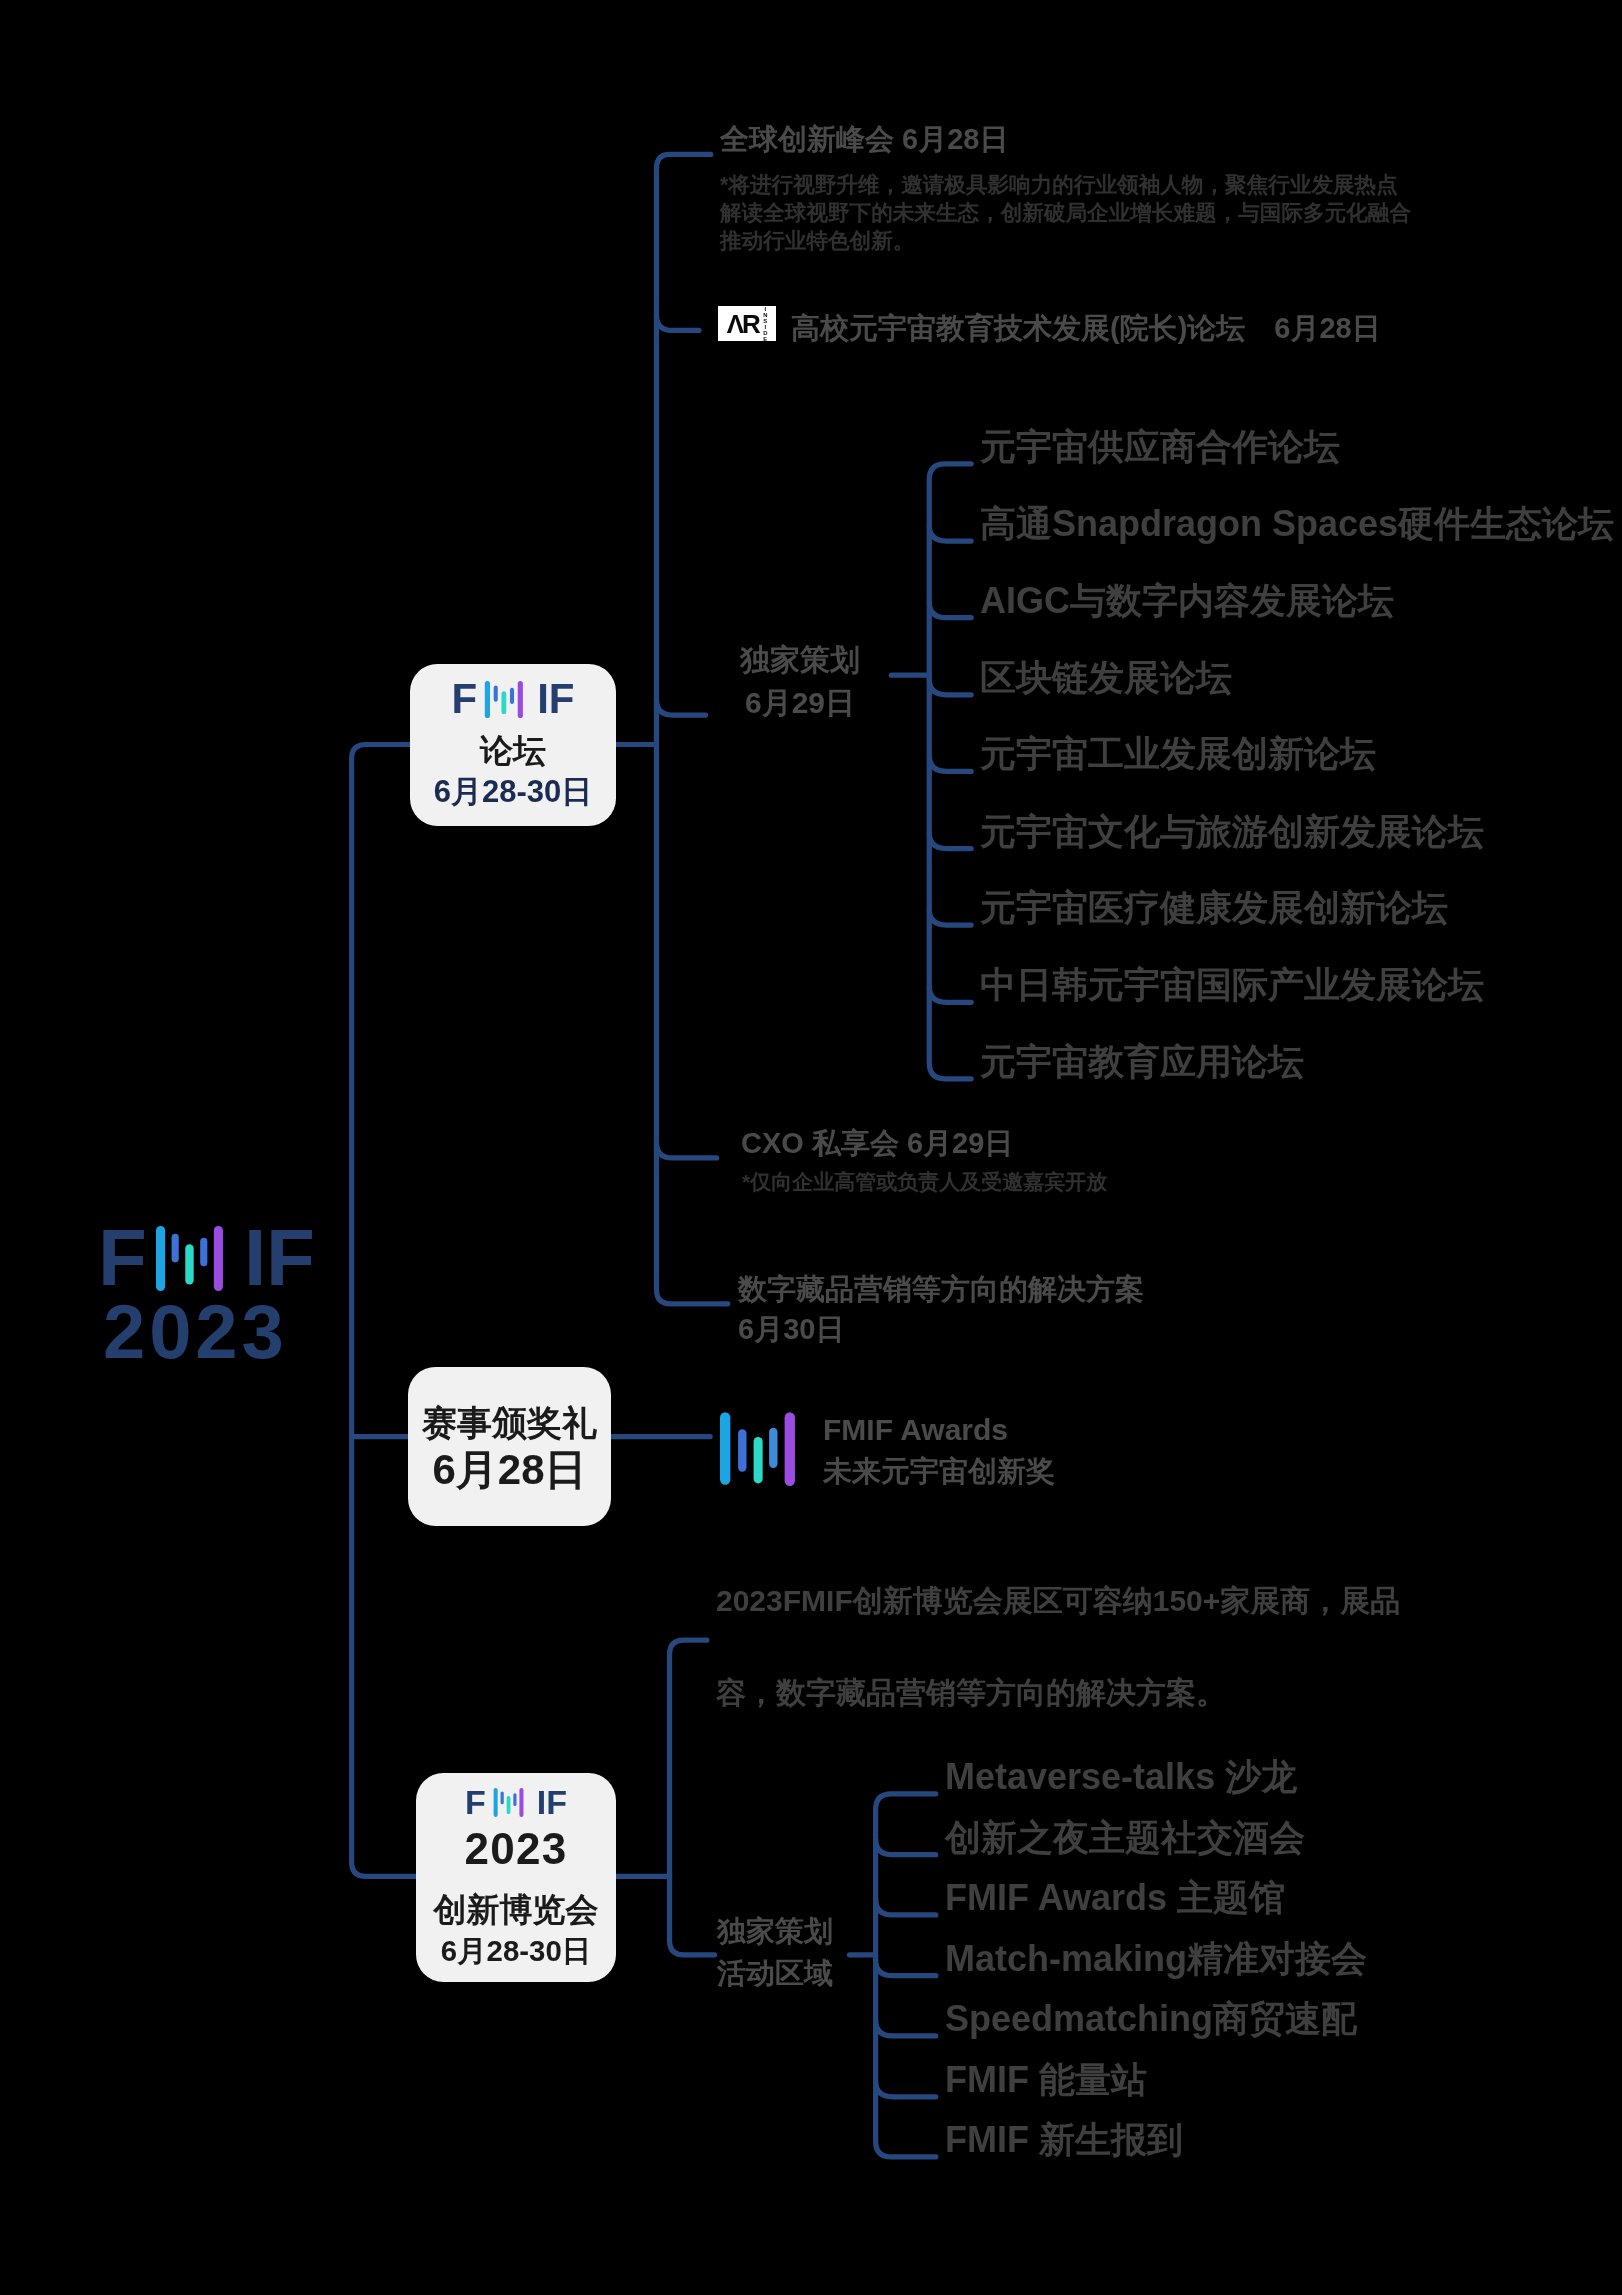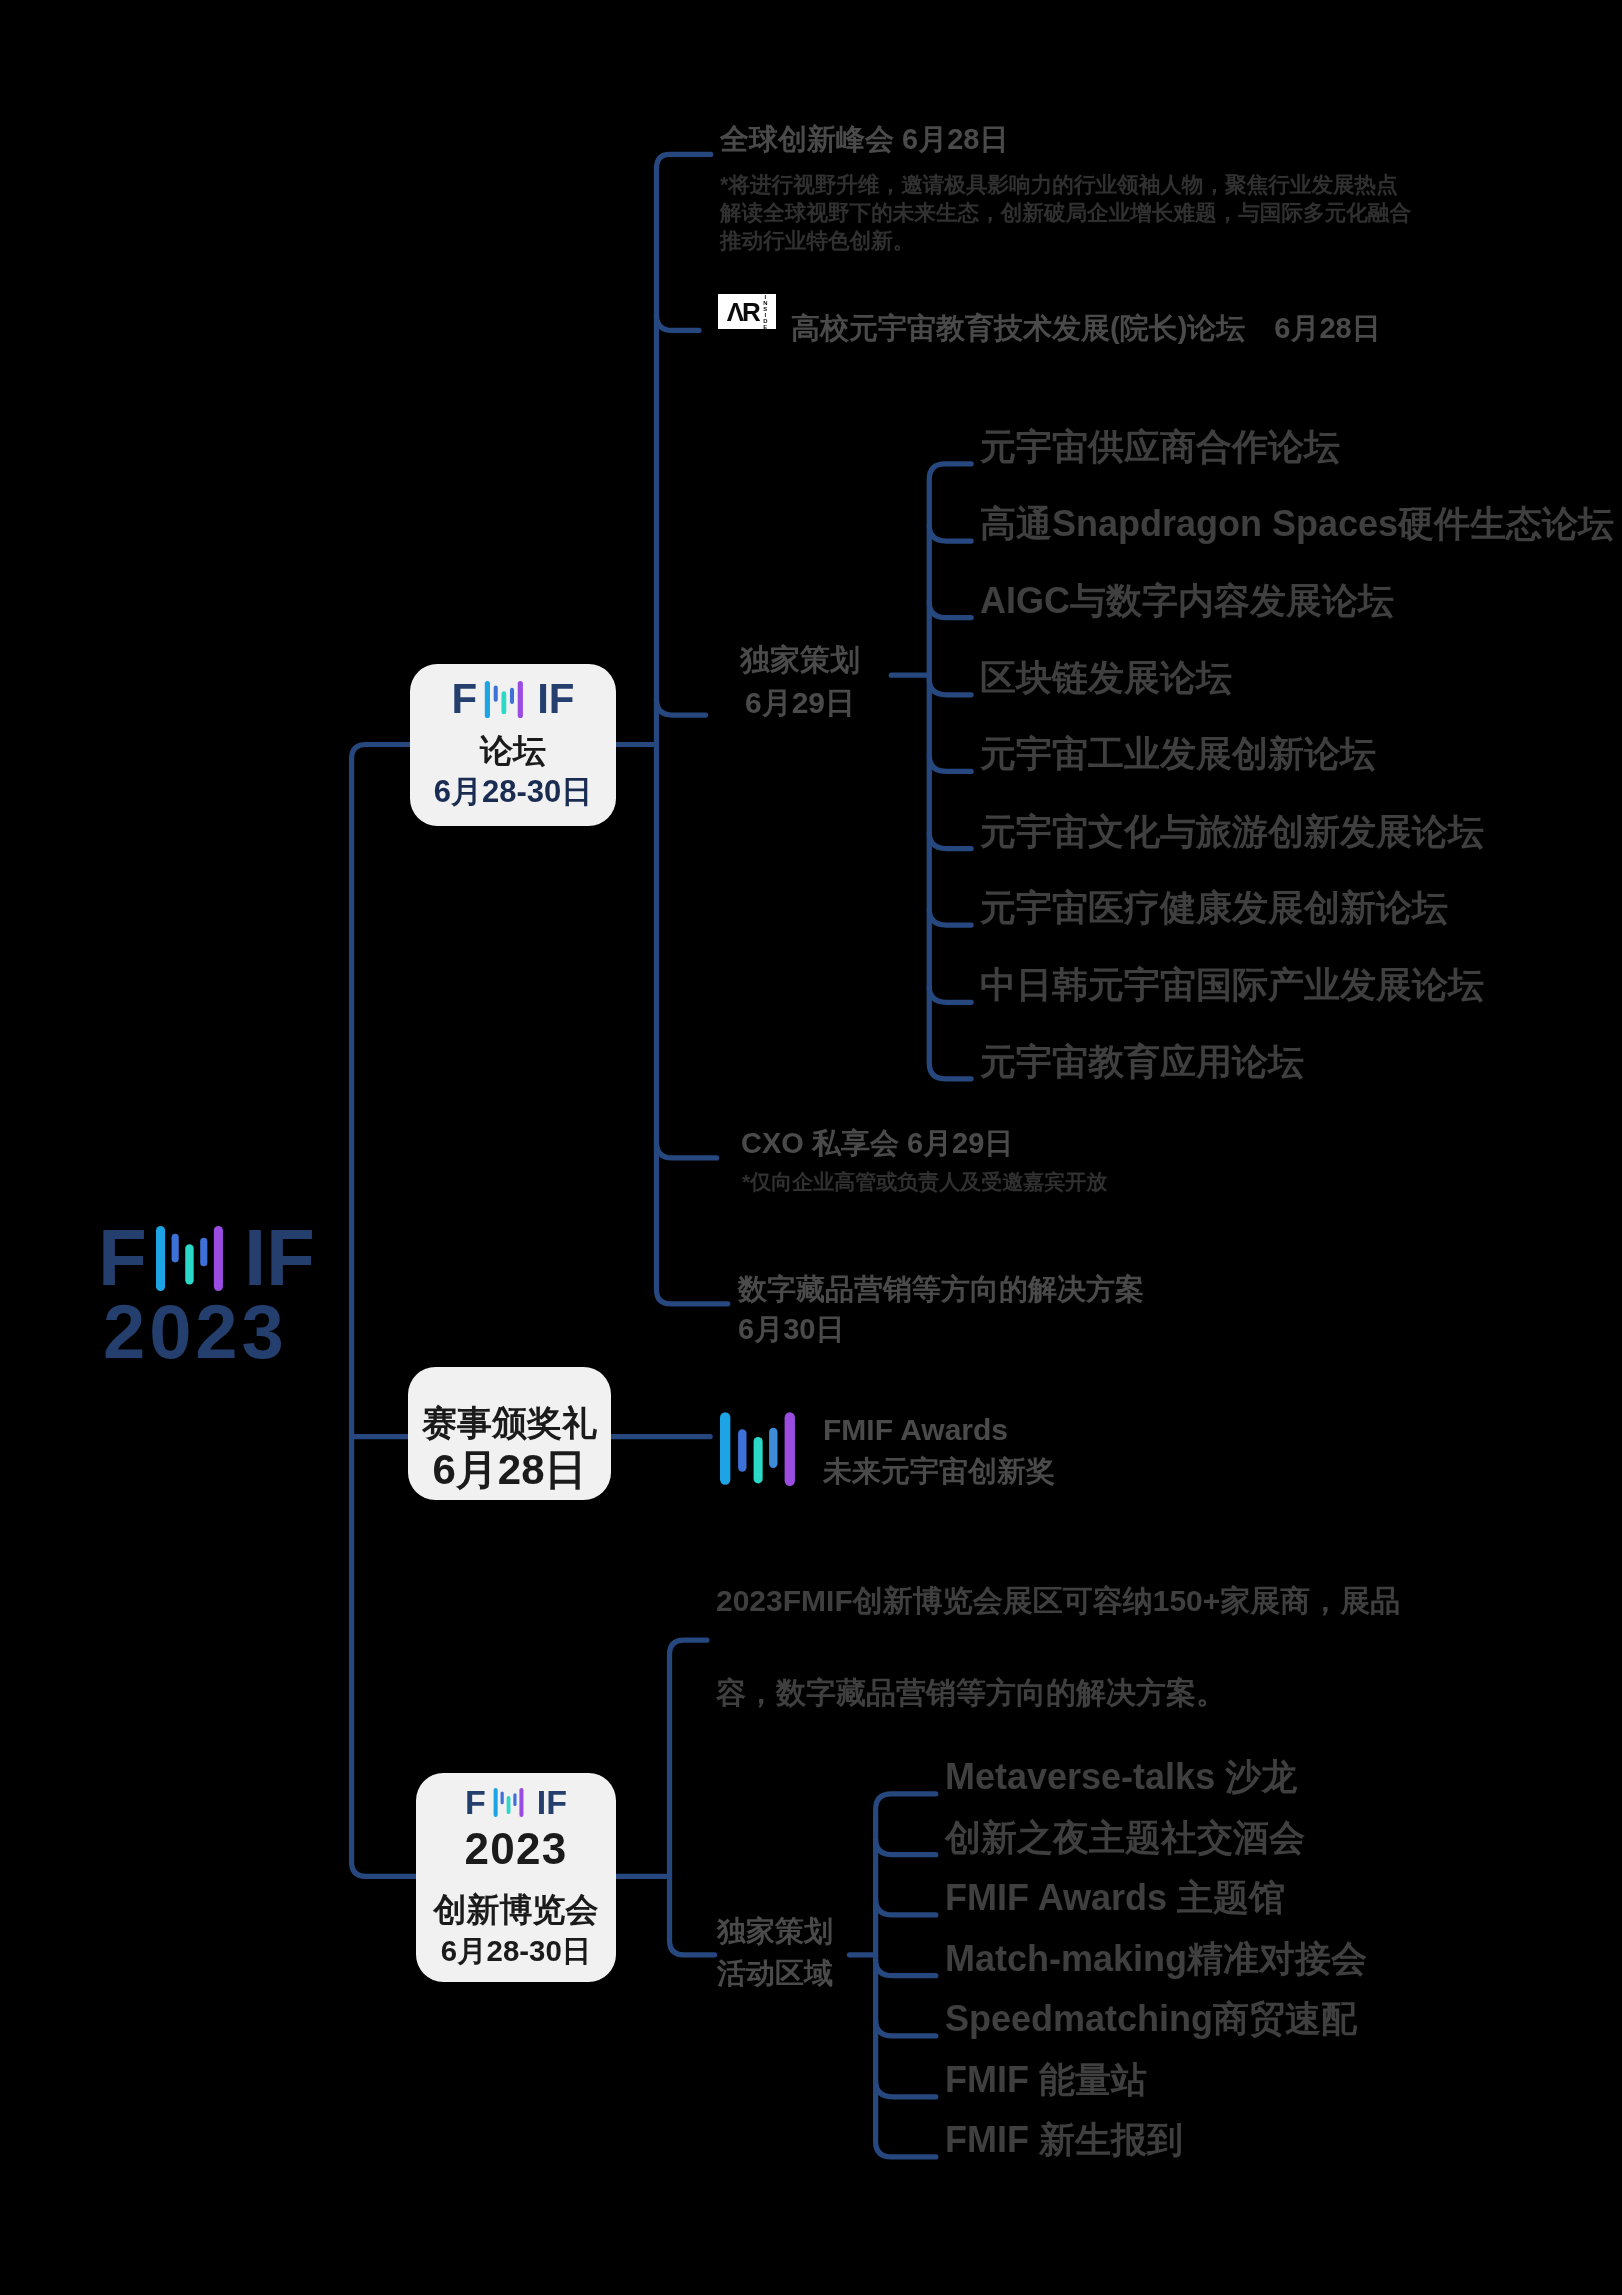--- a/index.html
+++ b/index.html
@@ -93,21 +93,21 @@
     </span>
     <span class="bt" style="top:87px;font-size:33px;">论坛</span>
     <span class="bt" style="top:128px;font-size:31px;color:#1a2c52;">6月28-30日</span>
   </div>
 
   <div class="t f44" style="left:720px;top:140px;">全球创新峰会 6月28日</div>
   <div class="t desc" style="left:720px;top:184px;">*将进行视野升维，邀请极具影响力的行业领袖人物，聚焦行业发展热点</div>
   <div class="t desc" style="left:720px;top:212px;">解读全球视野下的未来生态，创新破局企业增长难题，与国际多元化融合</div>
   <div class="t desc" style="left:720px;top:240px;">推动行业特色创新。</div>
 
-  <div class="arbadge" style="left:718px;top:294px;">
+  <div class="arbadge" style="left:718px;top:306px;">
     <span class="arg">ΛR</span>
     <span class="ins">INSIDE</span>
   </div>
   <div class="t f44" style="left:791px;top:329px;">高校元宇宙教育技术发展(院长)论坛　6月28日</div>
 
   <div class="t f46 ctr" style="left:800px;top:660px;">独家策划</div>
   <div class="t f46 ctr" style="left:800px;top:703px;">6月29日</div>
 
   <div class="t f42" style="left:980px;top:447px;">元宇宙供应商合作论坛</div>
   <div class="t f42" style="left:980px;top:524px;">高通Snapdragon Spaces硬件生态论坛</div>
@@ -118,21 +118,21 @@
   <div class="t f42" style="left:980px;top:908px;">元宇宙医疗健康发展创新论坛</div>
   <div class="t f42" style="left:980px;top:985px;">中日韩元宇宙国际产业发展论坛</div>
   <div class="t f42" style="left:980px;top:1062px;">元宇宙教育应用论坛</div>
 
   <div class="t f44" style="left:741px;top:1144px;">CXO 私享会 6月29日</div>
   <div class="t desc" style="left:742px;top:1182px;font-size:21px;">*仅向企业高管或负责人及受邀嘉宾开放</div>
 
   <div class="t f44" style="left:738px;top:1290px;">数字藏品营销等方向的解决方案</div>
   <div class="t f44" style="left:738px;top:1330px;">6月30日</div>
 
-  <div class="box" style="left:408px;top:1367px;width:203px;height:133px;">
+  <div class="box" style="left:408px;top:1367px;width:203px;height:159px;">
     <span class="bt" style="top:56px;font-size:35px;">赛事颁奖礼</span>
     <span class="bt" style="top:103px;font-size:42px;">6月28日</span>
   </div>
 
   <svg style="position:absolute;left:720px;top:1412px;" width="84" height="75" viewBox="0 0 130 115">
     <rect x="0" y="0" width="16" height="112" rx="8" fill="#1ca4e4"></rect>
     <rect x="28" y="26" width="13" height="66" rx="6.5" fill="#3e71d8"></rect>
     <rect x="52" y="38" width="14" height="72" rx="7" fill="#2bd9c8"></rect>
     <rect x="76" y="24" width="13" height="62" rx="6.5" fill="#3e8bd8"></rect>
     <rect x="100" y="0" width="16" height="114" rx="8" fill="#9a4ce0"></rect>

